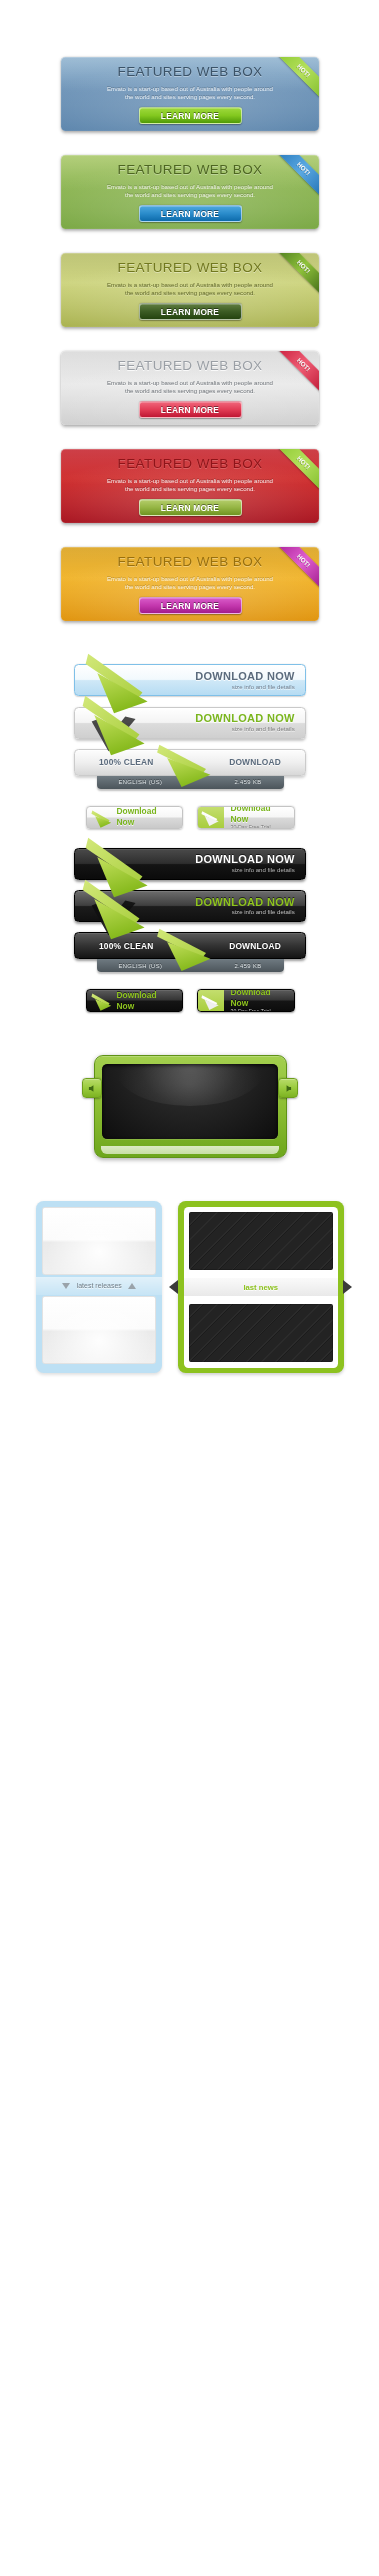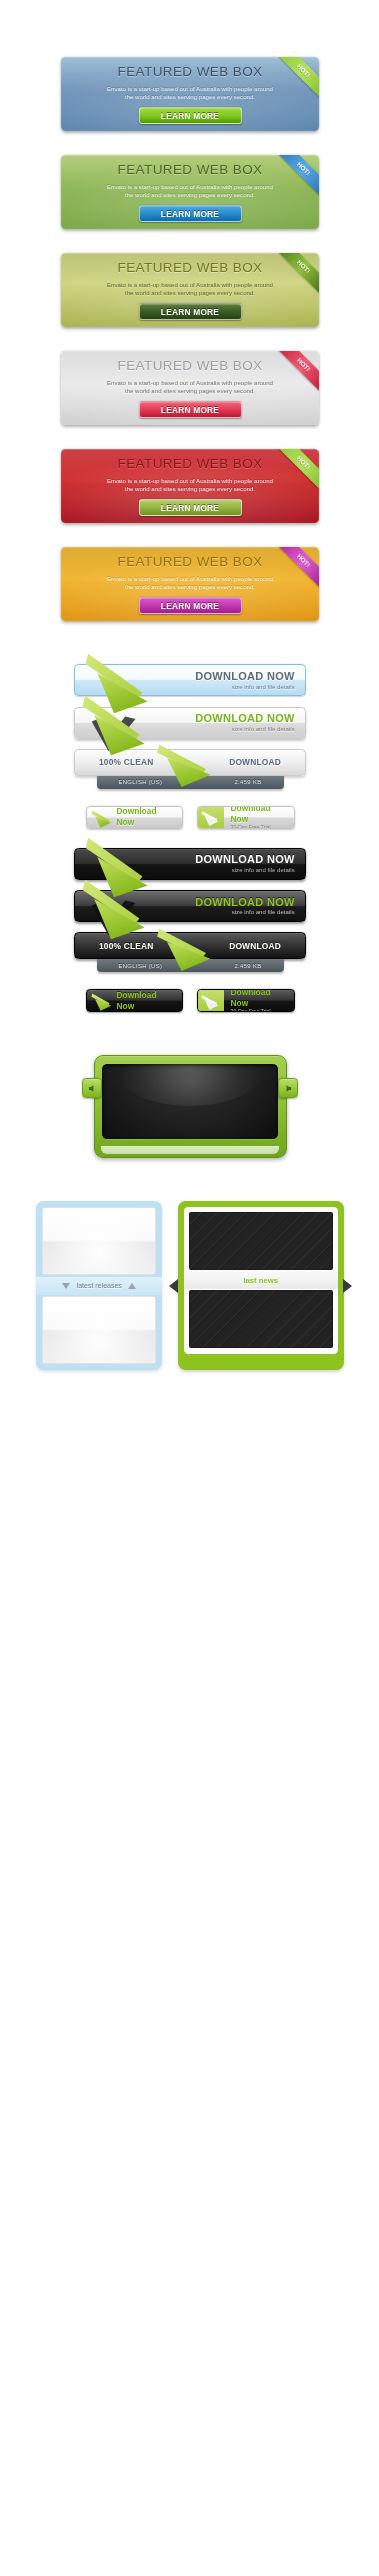--- a/index.html
+++ b/index.html
@@ -296,21 +296,21 @@
   }
   .panel.blue .panel-bar {
     background: linear-gradient(to bottom, rgba(255,255,255,0.55), rgba(255,255,255,0.15));
     color: #6e7c86; text-shadow: 0 0.6px 0 rgba(255,255,255,0.8);
     margin: 1.3px -5.8px; padding: 0 5.8px;
   }
   .panel.green .panel-bar {
     background: linear-gradient(to bottom, #fafafa, #e9e9e9);
     color: #8dc21f; font-weight: bold; font-size: 7.7px;
     text-shadow: 0 0.6px 0 rgba(255,255,255,0.9);
-    margin: 1px -5.2px; padding: 0 5.2px;
+    margin: 8px -5.2px; padding: 0 5.2px;
   }
   .tri { width: 0; height: 0; cursor: pointer; }
   .tri.down-grey { border-left: 4.5px solid transparent; border-right: 4.5px solid transparent; border-top: 6.4px solid #9aa3aa; }
   .tri.up-grey   { border-left: 4.5px solid transparent; border-right: 4.5px solid transparent; border-bottom: 6.4px solid #9aa3aa; }
   .side-tab {
     position: absolute; top: 50%; transform: translateY(-50%);
     width: 0; height: 0; cursor: pointer;
   }
   .side-tab.left-t  { left: -8.4px;  border-top: 7px solid transparent; border-bottom: 7px solid transparent; border-right: 9px solid #3a3a3a; }
   .side-tab.right-t { right: -8.4px; border-top: 7px solid transparent; border-bottom: 7px solid transparent; border-left: 9px solid #3a3a3a; }

